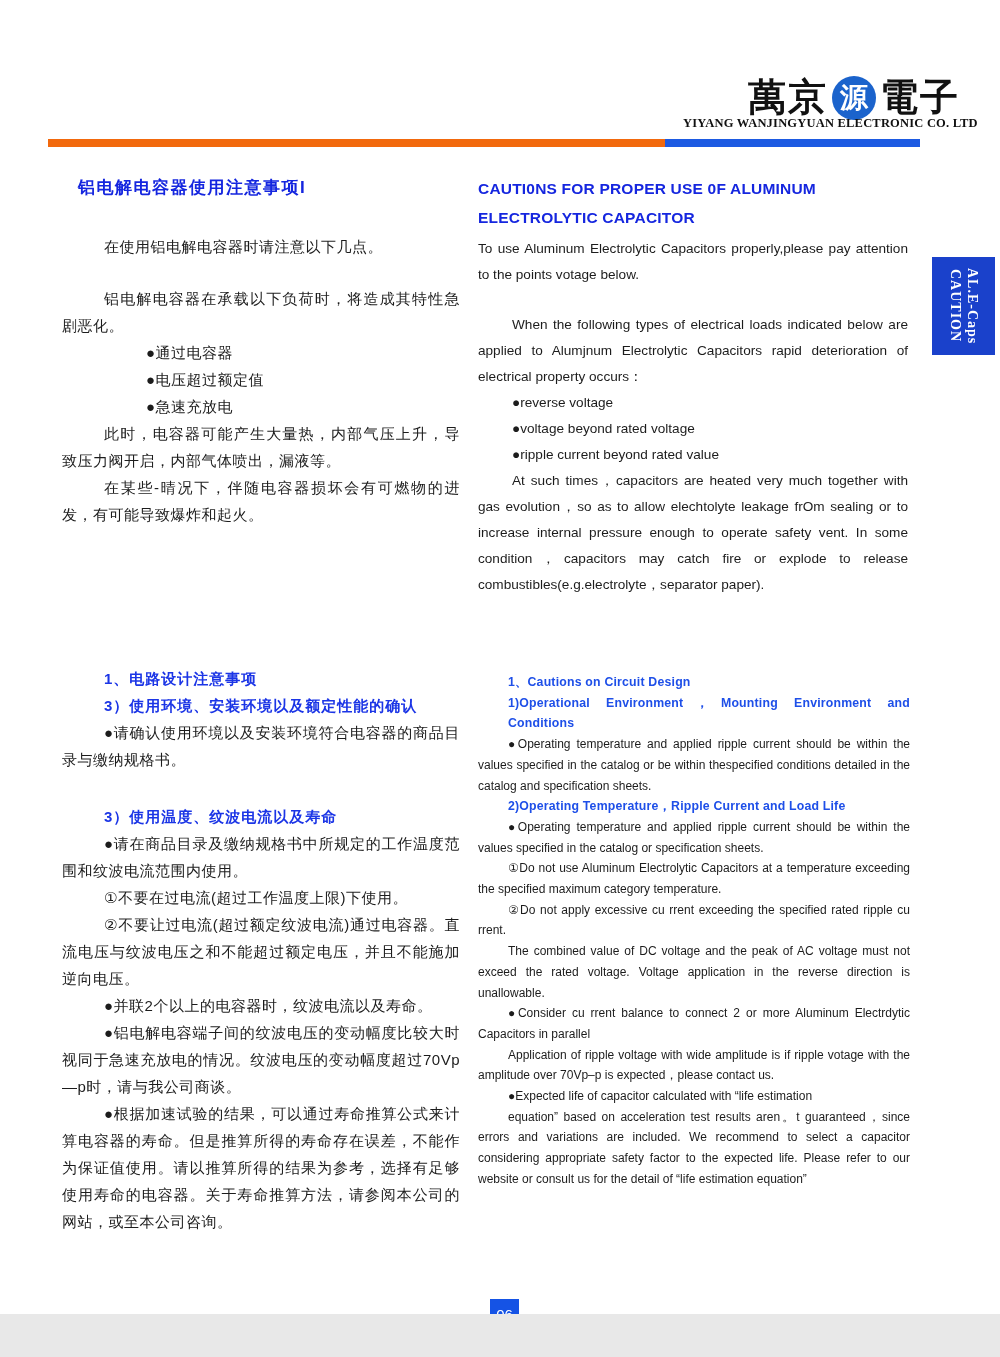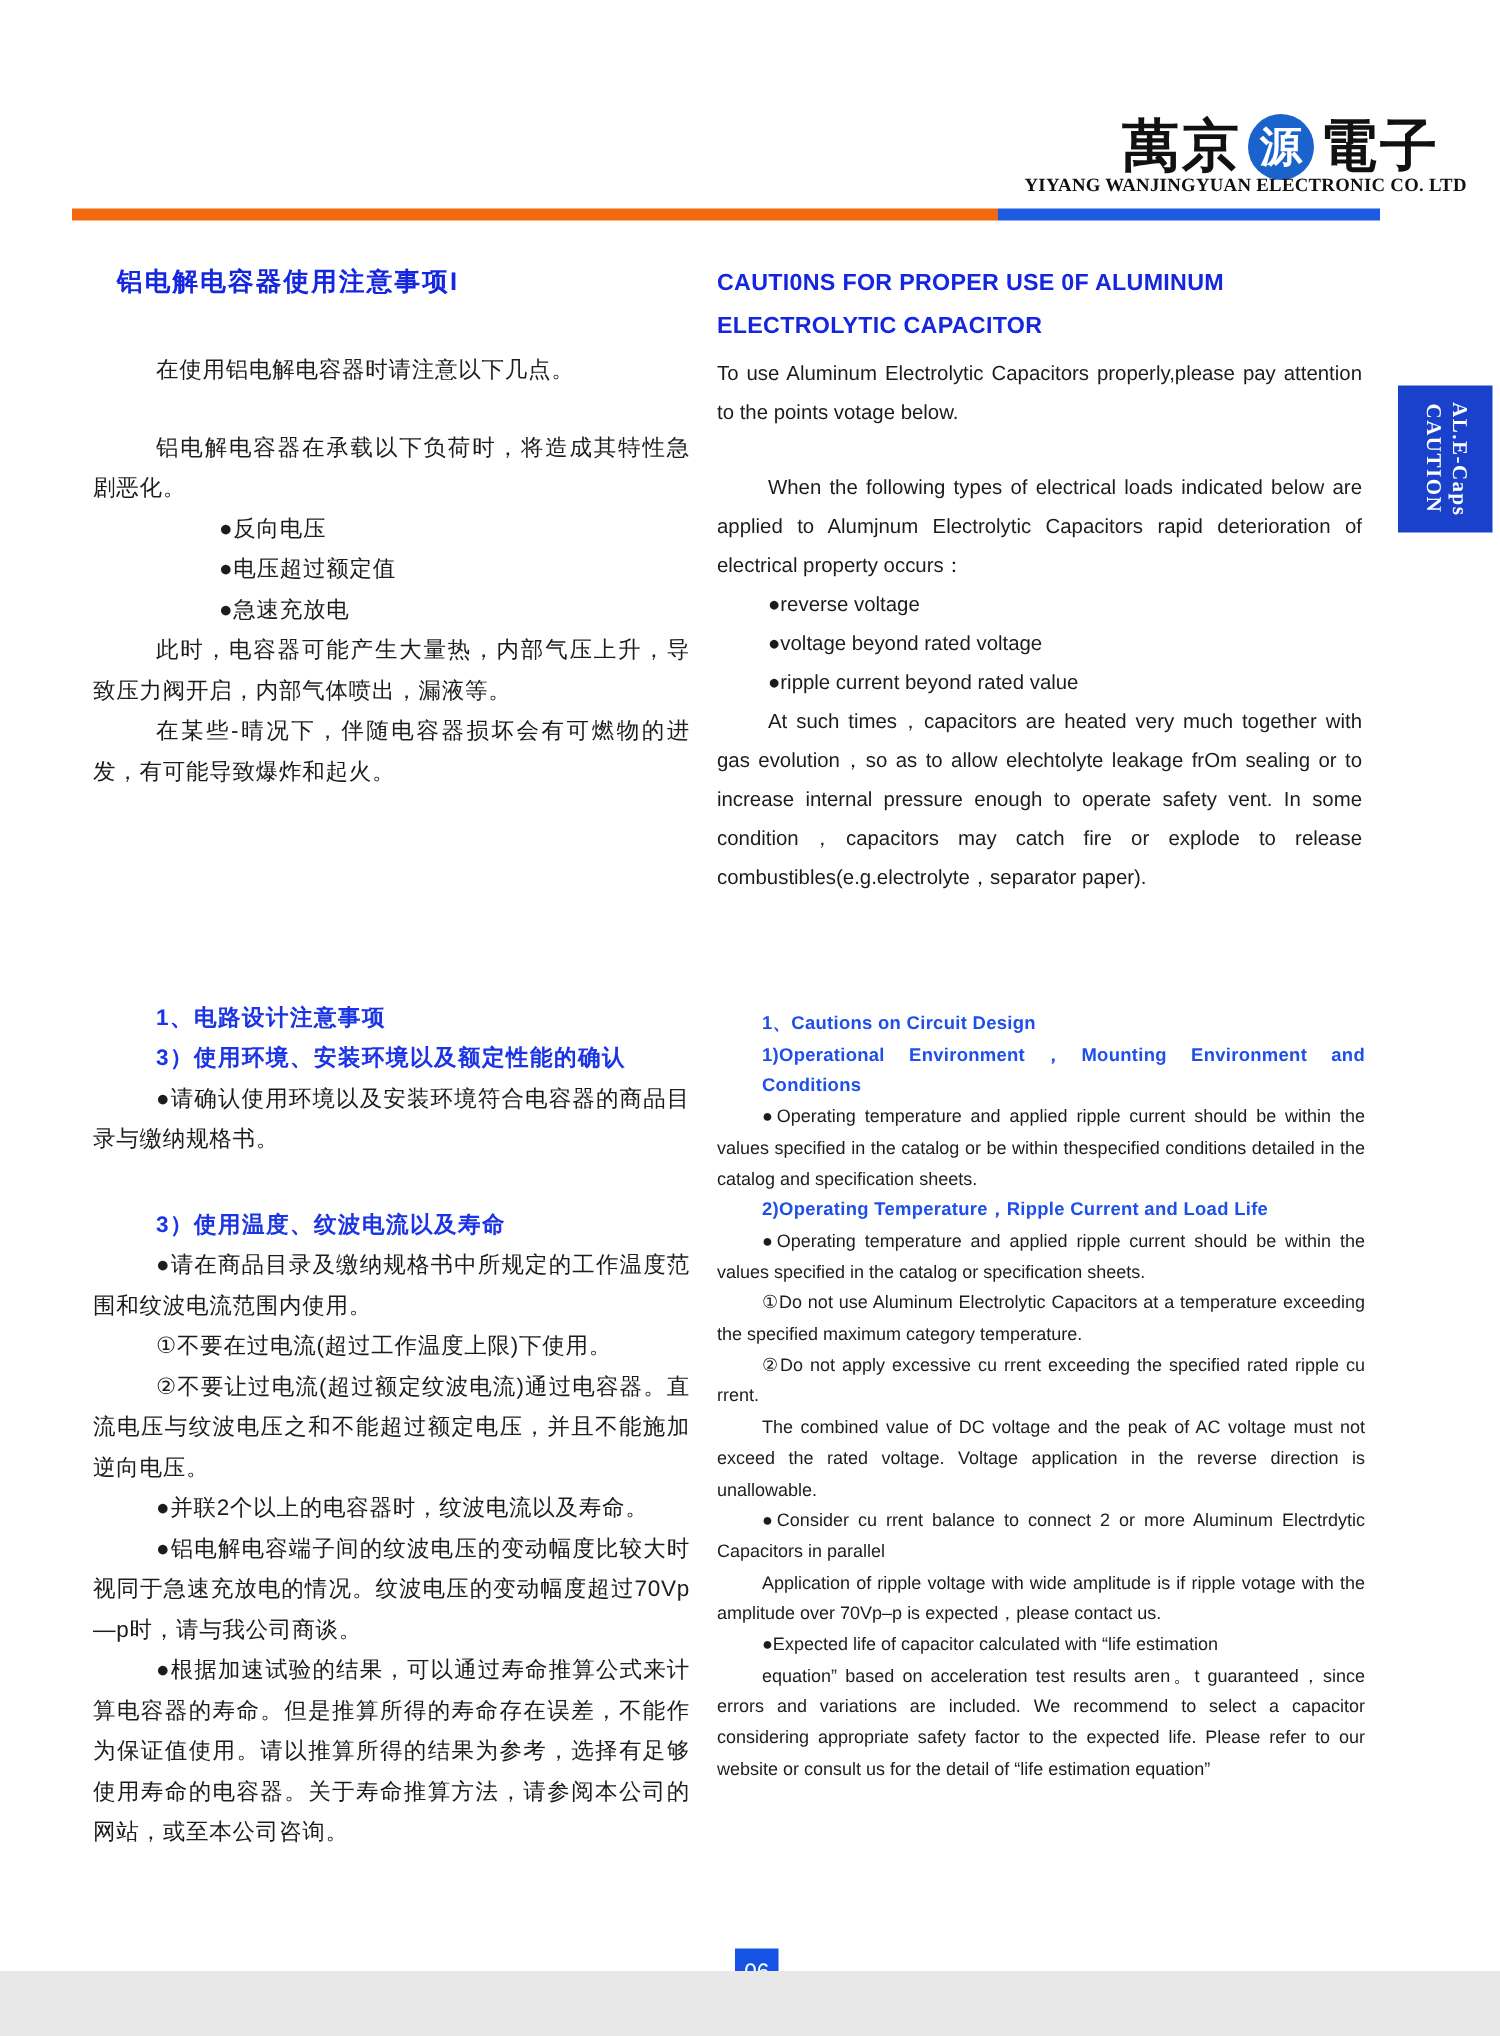--- a/index.html
+++ b/index.html
@@ -97,21 +97,21 @@
   <div class="side-tab">
     <div class="side-tab-inner">
       <div>CAUTION</div>
       <div>AL.E-Caps</div>
     </div>
   </div>
 
   <div class="left-top zh-body">
     <p class="gap-after">在使用铝电解电容器时请注意以下几点。</p>
     <p>铝电解电容器在承载以下负荷时，将造成其特性急剧恶化。</p>
-    <p class="zh-bullet">●反向电压</p>
+    <p class="zh-bullet">●通过电容器</p>
     <p class="zh-bullet">●电压超过额定值</p>
     <p class="zh-bullet">●急速充放电</p>
     <p>此时，电容器可能产生大量热，内部气压上升，导致压力阀开启，内部气体喷出，漏液等。</p>
     <p>在某些-晴况下，伴随电容器损坏会有可燃物的进发，有可能导致爆炸和起火。</p>
   </div>
 
   <div class="left-bottom zh-body">
     <h3 class="zh-h1">1、电路设计注意事项</h3>
     <h4 class="zh-h2">3）使用环境、安装环境以及额定性能的确认</h4>
     <p>●请确认使用环境以及安装环境符合电容器的商品目录与缴纳规格书。</p>

